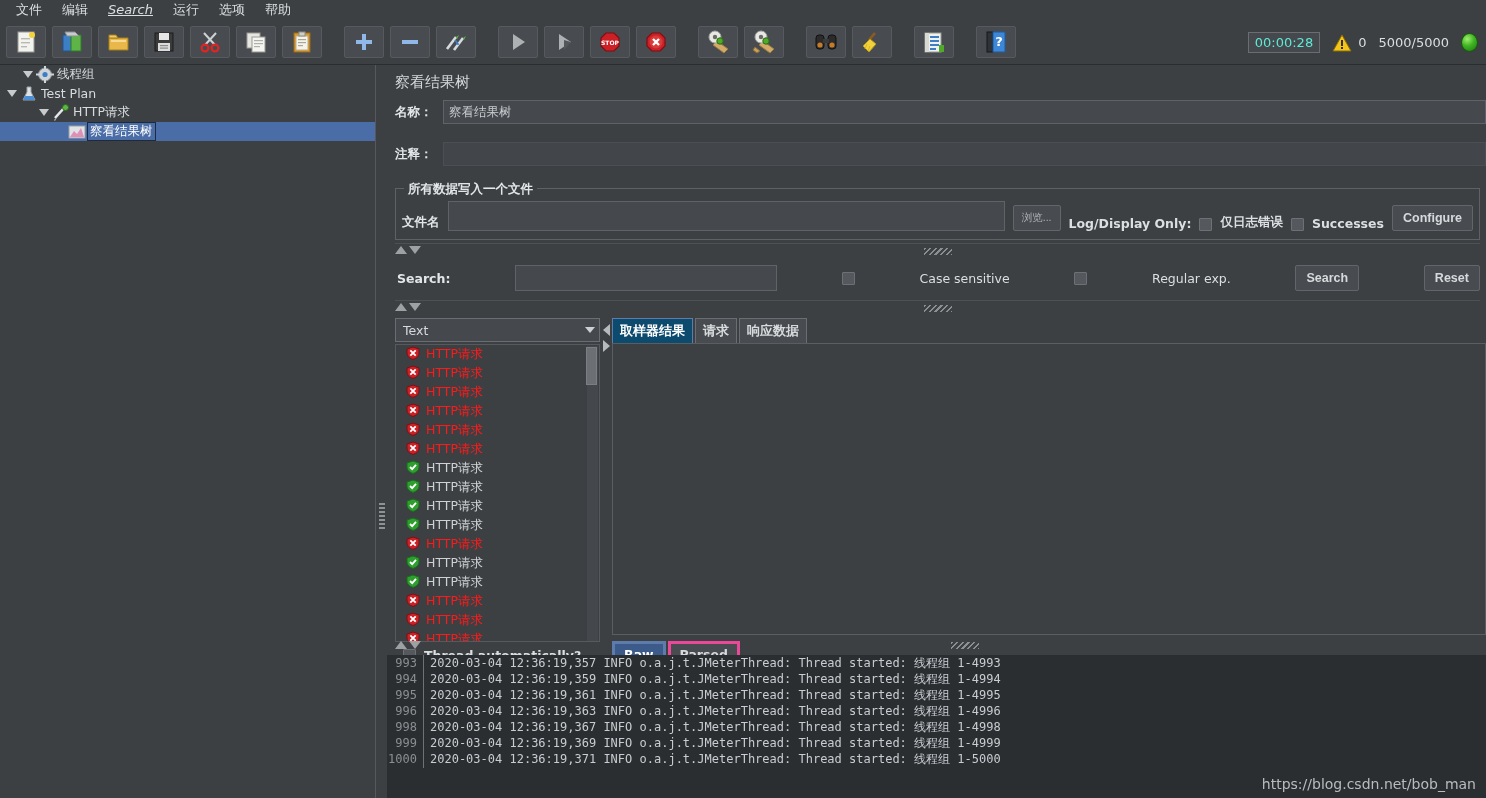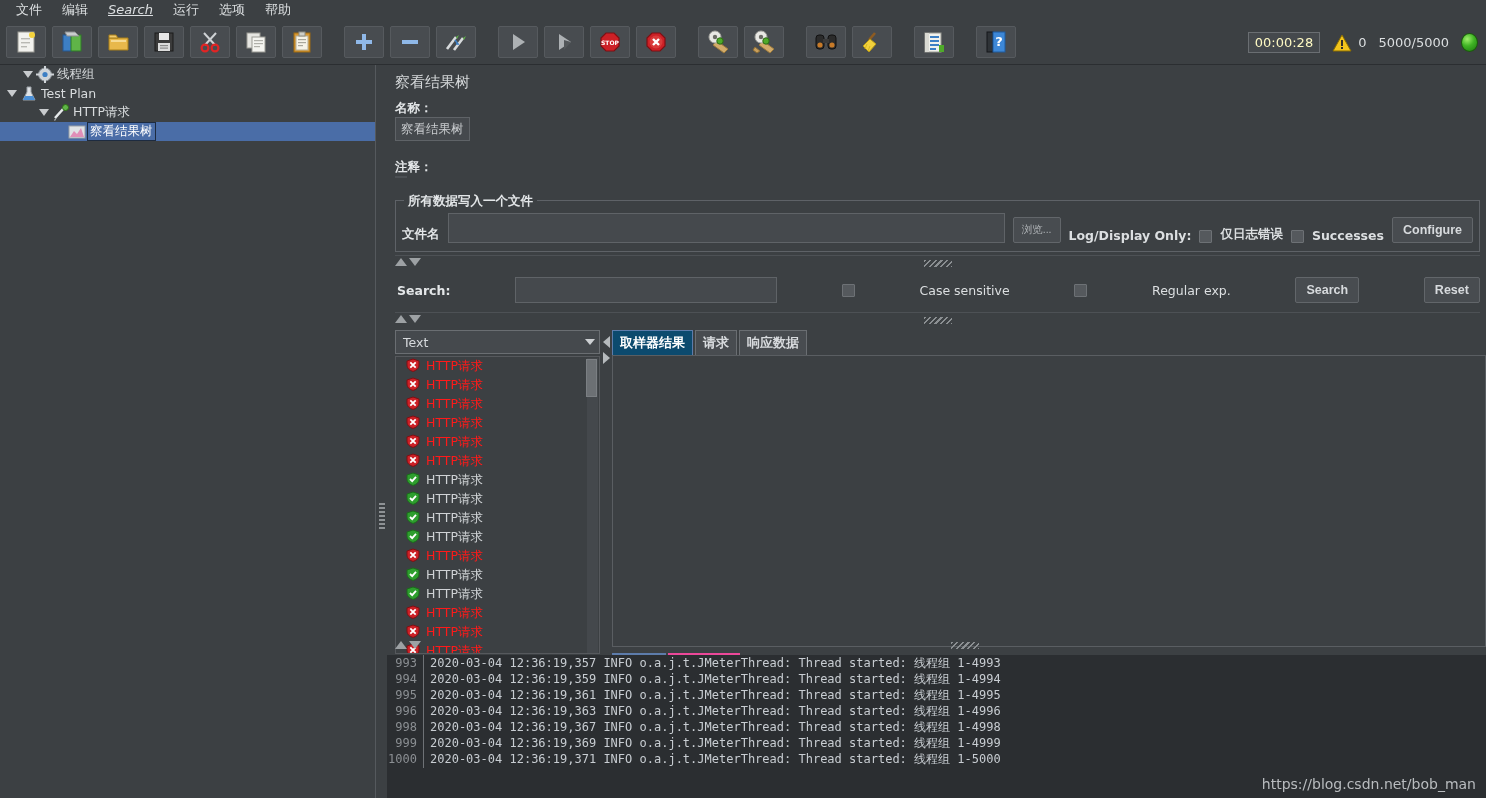--- a/index.html
+++ b/index.html
@@ -34,21 +34,21 @@
     display: flex; align-items: center; justify-content: center;
     cursor: pointer; flex: none; position: relative;
   }
   .tbtn svg { display: block; }
   .tgap { width: 16px; flex: none; }
   .status-zone {
     position: absolute; right: 4px; top: 0; height: 45px;
     display: flex; align-items: center; gap: 12px; padding-right: 4px;
   }
   .timer {
-    background: #45494d; border: 1px solid #6a6e72; color: #fef9c3;
+    background: #45494d; border: 1px solid #6a6e72; color: #5eead4;
     font-size: 13px; padding: 2px 6px; font-family: "DejaVu Sans", sans-serif;
   }
   .warn-wrap { display: flex; align-items: center; gap: 6px; }
   .warn-count, .run-count { color: #dcdfe1; font-size: 13px; }
   .green-orb {
     width: 17px; height: 19px; border-radius: 50%;
     background: radial-gradient(circle at 35% 30%, #9ff06a 0%, #3fb324 45%, #1d7a10 100%);
     border: 1px solid #1b5c0c;
   }
 
@@ -76,21 +76,21 @@
   }
 
   
   .mainpanel {
     position: absolute; left: 387px; top: 65px; width: 1099px; height: 733px;
     background: #3c4043;
   }
   .panel-title {
     color: #d5d8da; font-size: 15px; padding: 8px 0 8px 8px;
   }
-  .field-row { display: flex; align-items: flex-start; padding: 0 0 14px 8px; margin-bottom: 4px; flex-direction: column; }
+  .field-row { display: flex; align-items: center; padding: 0 0 14px 8px; margin-bottom: 4px; }
   .field-label { color: #e3e6e8; font-size: 12.5px; font-weight: bold; width: 48px; flex: none; }
   .textinput {
     flex: 1; height: 24px; background: #45494d; border: 1px solid #5f6367;
     color: #c9cccf; font-size: 12.5px; padding: 0 5px; line-height: 22px;
     white-space: nowrap; overflow: hidden;
   }
   .textinput.noborder { border: 1px solid #4b4f53; background: #42464a; }
 
   
   .groupbox {

